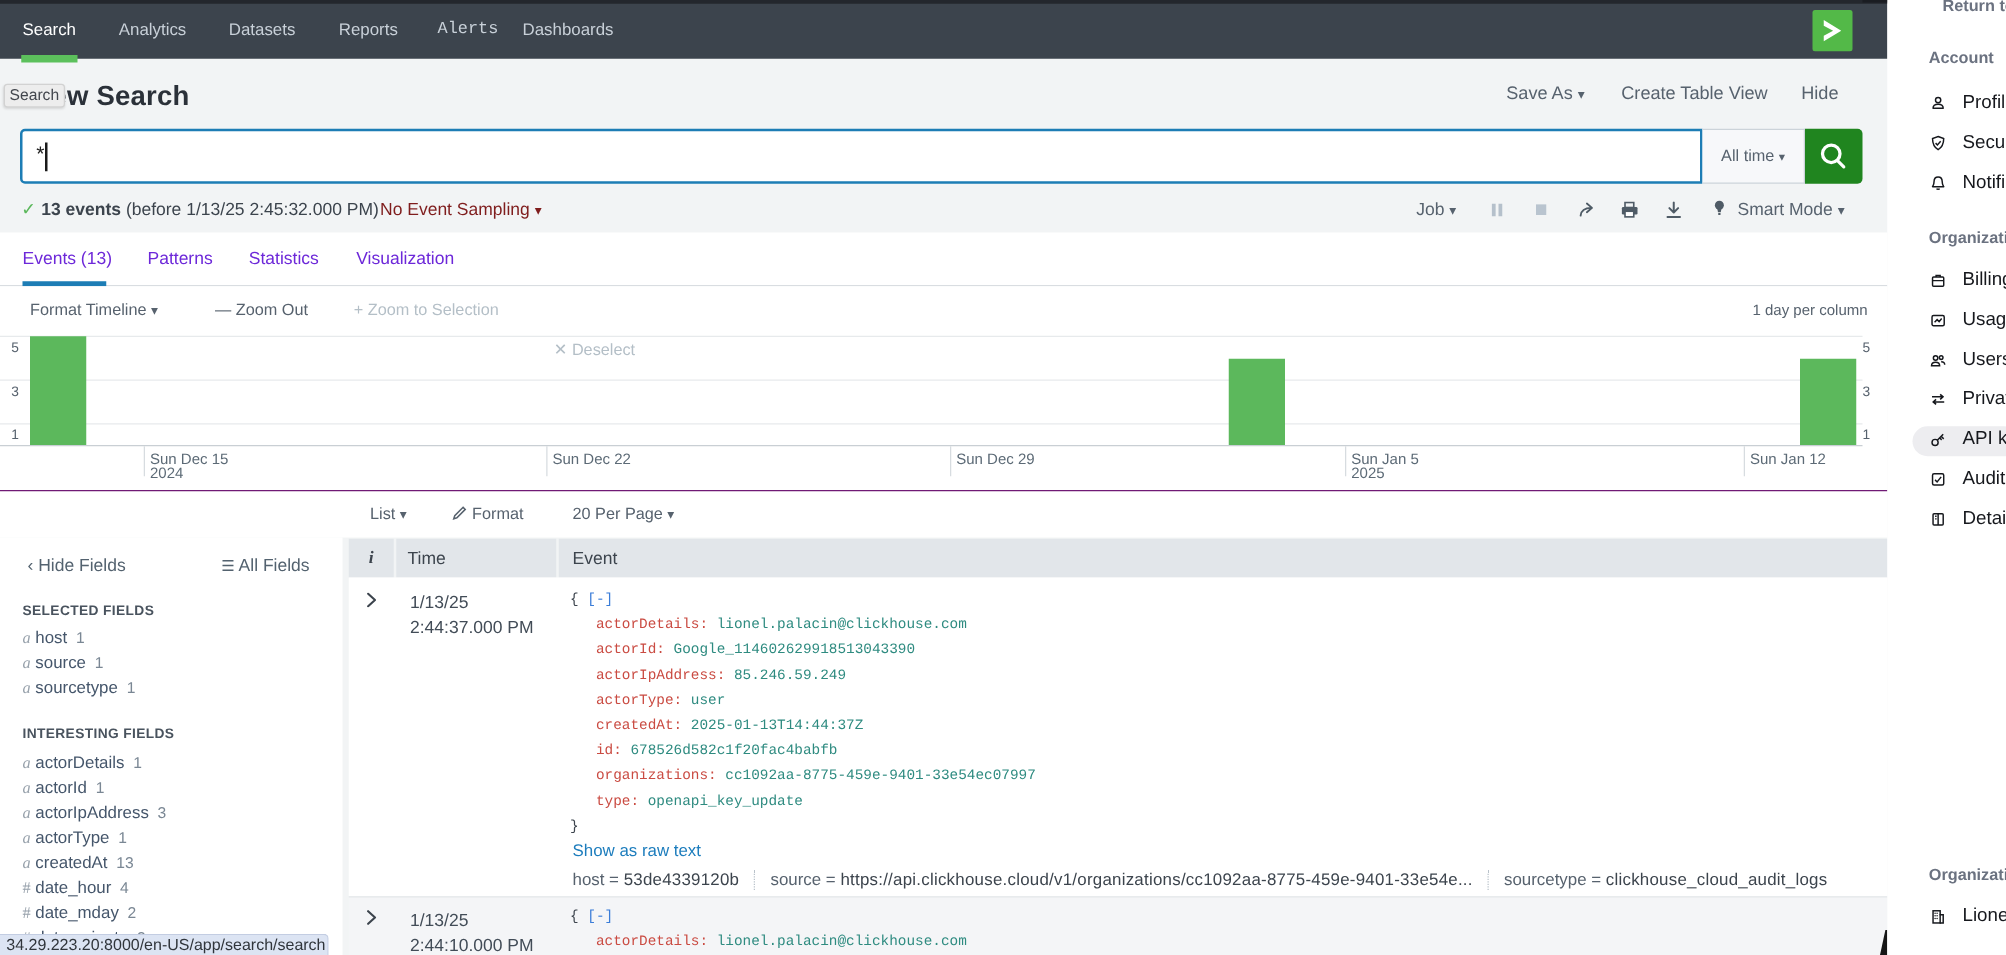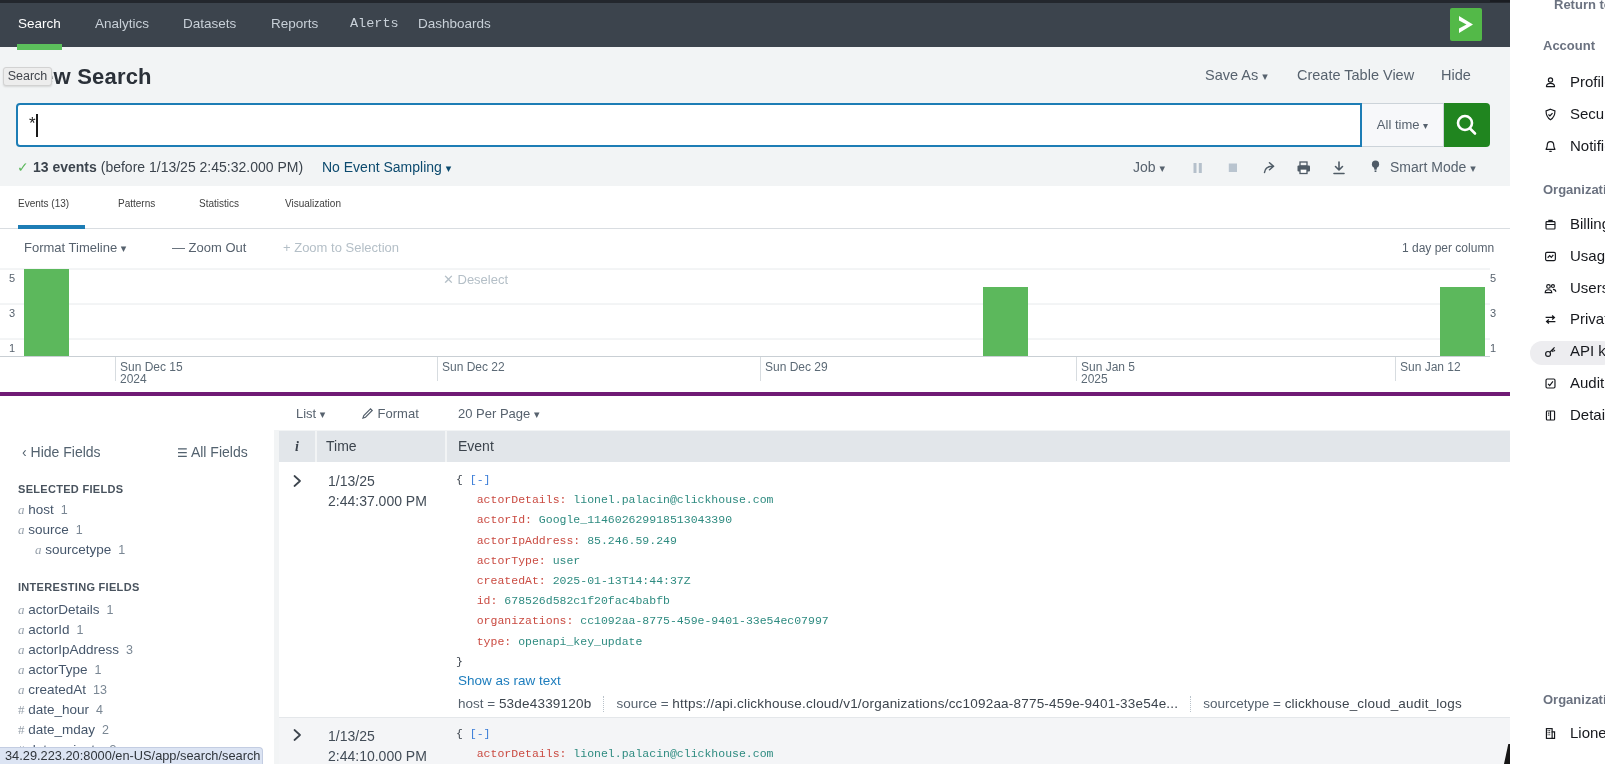--- a/index.html
+++ b/index.html
@@ -21,28 +21,28 @@
 
 #searchbox { position:absolute; left:16px; top:103px; width:1346px; height:44px; background:#fff; border:2px solid #1d7db5; border-radius:4px 0 0 4px; }
 #searchtext { position:absolute; left:11px; top:9px; font-size:17px; color:#222;}
 #cursor { position:absolute; left:18px; top:9px; width:1.5px; height:23px; background:#1a1a1a; }
 #timerange { position:absolute; left:1362px; top:103px; width:82px; height:44px; background:#f7f8fa; border:1px solid #ccd3d9; border-left:none; font-size:13px; color:#57626e; text-align:center; line-height:42px; }
 #searchbtn { position:absolute; left:1444px; top:103px; width:46px; height:44px; background:#20851f; border-radius:0 4px 4px 0; }
 
 .inforow { position:absolute; font-size:14px; color:#3c444d; }
 
 #tabsrow { position:absolute; left:0; top:186px; width:1510px; height:43px; background:#fff; border-bottom:1px solid #d9dde1; }
-.tab { position:absolute; top:12px; font-size:10px; color:#404040; }
+.tab { position:absolute; top:12px; font-size:14px; color:#6d28d9; }
 #tabunderline { position:absolute; left:18px; top:39px; width:67px; height:4px; background:#1d7db5; }
 
 #timelinewrap { position:absolute; left:0; top:229px; width:1510px; height:163px; background:#fff; }
 .tlbtn { position:absolute; top:11px; font-size:13px; color:#57626e; }
 .tlbtn.dis { color:#b4bfc7; }
 
-#listrow { position:absolute; left:0; top:392px; width:1510px; height:38px; background:#fff; border-top:4px solid #701a75; }
+#listrow { position:absolute; left:0; top:392px; width:1510px; height:38px; background:#fff; border-top:1px solid #701a75; }
 .listbtn { position:absolute; top:10px; font-size:13px; color:#57626e; }
 
 #sidebar { position:absolute; left:0; top:430px; width:274px; height:334px; background:#fff; }
 .fieldhdr { position:absolute; left:18px; font-size:11px; font-weight:bold; color:#49535e; letter-spacing:0.3px; }
 .frow { position:absolute; left:18px; font-size:13.5px; }
 .frow .pre { color:#98a2ac; font-style:italic; font-family:"Liberation Serif",serif; font-size:13px; }
 .frow .name { color:#45566b; }
 .frow .cnt { color:#7a8794; margin-left:7px; font-size:12.5px; }
 .thcell { position:absolute; top:431px; height:31px; background:#e2e6ea; font-size:14px; color:#3c444d; line-height:31px; }
 #row1 { position:absolute; left:279px; top:462px; width:1231px; height:255px; background:#fff; }
@@ -100,21 +100,21 @@
   <div id="timerange">All time <span style="font-size:10px;">▾</span></div>
   <div id="searchbtn">
     <svg width="46" height="44" viewBox="0 0 46 44">
         <circle cx="21" cy="20" r="7" fill="none" stroke="#fff" stroke-width="2.6"></circle>
         <line x1="26" y1="25.5" x2="31" y2="30.5" stroke="#fff" stroke-width="2.6" stroke-linecap="round"></line>
       </svg>
   </div>
 
   <div class="inforow" style="left:17px; top:159px; color:#5cb85c; font-size:14px;">✓</div>
   <div class="inforow" style="left:33px; top:159px;"><b>13 events</b> (before 1/13/25 2:45:32.000 PM)</div>
-  <div class="inforow" style="left:322px; top:159px; color:#0c4a6e;">No Event Sampling <span style="font-size:11px;">▾</span></div>
+  <div class="inforow" style="left:304px; top:159px; color:#7f1d1d;">No Event Sampling <span style="font-size:11px;">▾</span></div>
   <div class="inforow" style="left:1133px; top:159px; color:#57626e;">Job <span style="font-size:11px;">▾</span></div>
 
   <svg class="abs" style="left:1188px; top:161px;" width="170" height="16" viewBox="0 0 170 16">
     <rect x="5.5" y="2" width="3" height="10" fill="#b5c0cb"></rect>
       <rect x="10.8" y="2" width="3" height="10" fill="#b5c0cb"></rect>
     <rect x="40.8" y="2.5" width="8.2" height="8.5" fill="#b9c4cf"></rect>
     <path d="M76.5 11.5 C77 7 80.5 5.3 85 5.3 M81.5 1.8 L85.6 5.3 L81.5 8.8" stroke="#4f5b66" stroke-width="1.5" fill="none" stroke-linecap="round" stroke-linejoin="round"></path>
     <g>
         <rect x="112" y="1" width="7" height="4" fill="none" stroke="#4f5b66" stroke-width="1.3"></rect>
         <rect x="109.5" y="4.5" width="12.5" height="6" rx="1" fill="#4f5b66"></rect>
@@ -185,21 +185,21 @@
         </svg> Format</div>
     <div class="listbtn" style="left:458px;">20 Per Page <span style="font-size:11px;">▾</span></div>
   </div>
 
   <div id="sidebar">
     <div style="position:absolute; left:22px; top:14px; font-size:14px; color:#53626f;">‹ Hide Fields</div>
     <div style="position:absolute; left:177px; top:14px; font-size:14px; color:#53626f;"><span style="font-size:12px;">☰</span> All Fields</div>
     <div class="fieldhdr" style="top:53px;">SELECTED FIELDS</div>
     <div class="frow" style="top:72px;"><span class="pre">a</span> <span class="name">host</span><span class="cnt">1</span></div>
     <div class="frow" style="top:92px;"><span class="pre">a</span> <span class="name">source</span><span class="cnt">1</span></div>
-    <div class="frow" style="top:112px;margin-left:17px;"><span class="pre">a</span> <span class="name">sourcetype</span><span class="cnt">1</span></div>
+    <div class="frow" style="top:112px;"><span class="pre">a</span> <span class="name">sourcetype</span><span class="cnt">1</span></div>
     <div class="fieldhdr" style="top:151px;">INTERESTING FIELDS</div>
     <div class="frow" style="top:172px;text-align:right;"><span class="pre">a</span> <span class="name">actorDetails</span><span class="cnt">1</span></div>
     <div class="frow" style="top:192px;"><span class="pre">a</span> <span class="name">actorId</span><span class="cnt">1</span></div>
     <div class="frow" style="top:212px;"><span class="pre">a</span> <span class="name">actorIpAddress</span><span class="cnt">3</span></div>
     <div class="frow" style="top:232px;"><span class="pre">a</span> <span class="name">actorType</span><span class="cnt">1</span></div>
     <div class="frow" style="top:252px;"><span class="pre">a</span> <span class="name">createdAt</span><span class="cnt">13</span></div>
     <div class="frow" style="top:272px;"><span class="pre" style="font-style:normal;">#</span> <span class="name">date_hour</span><span class="cnt">4</span></div>
     <div class="frow" style="top:292px;"><span class="pre" style="font-style:normal;">#</span> <span class="name">date_mday</span><span class="cnt">2</span></div>
     <div class="frow" style="top:312px;"><span class="pre" style="font-style:normal;">#</span> <span class="name">date_minute</span><span class="cnt">3</span></div>
   </div>

